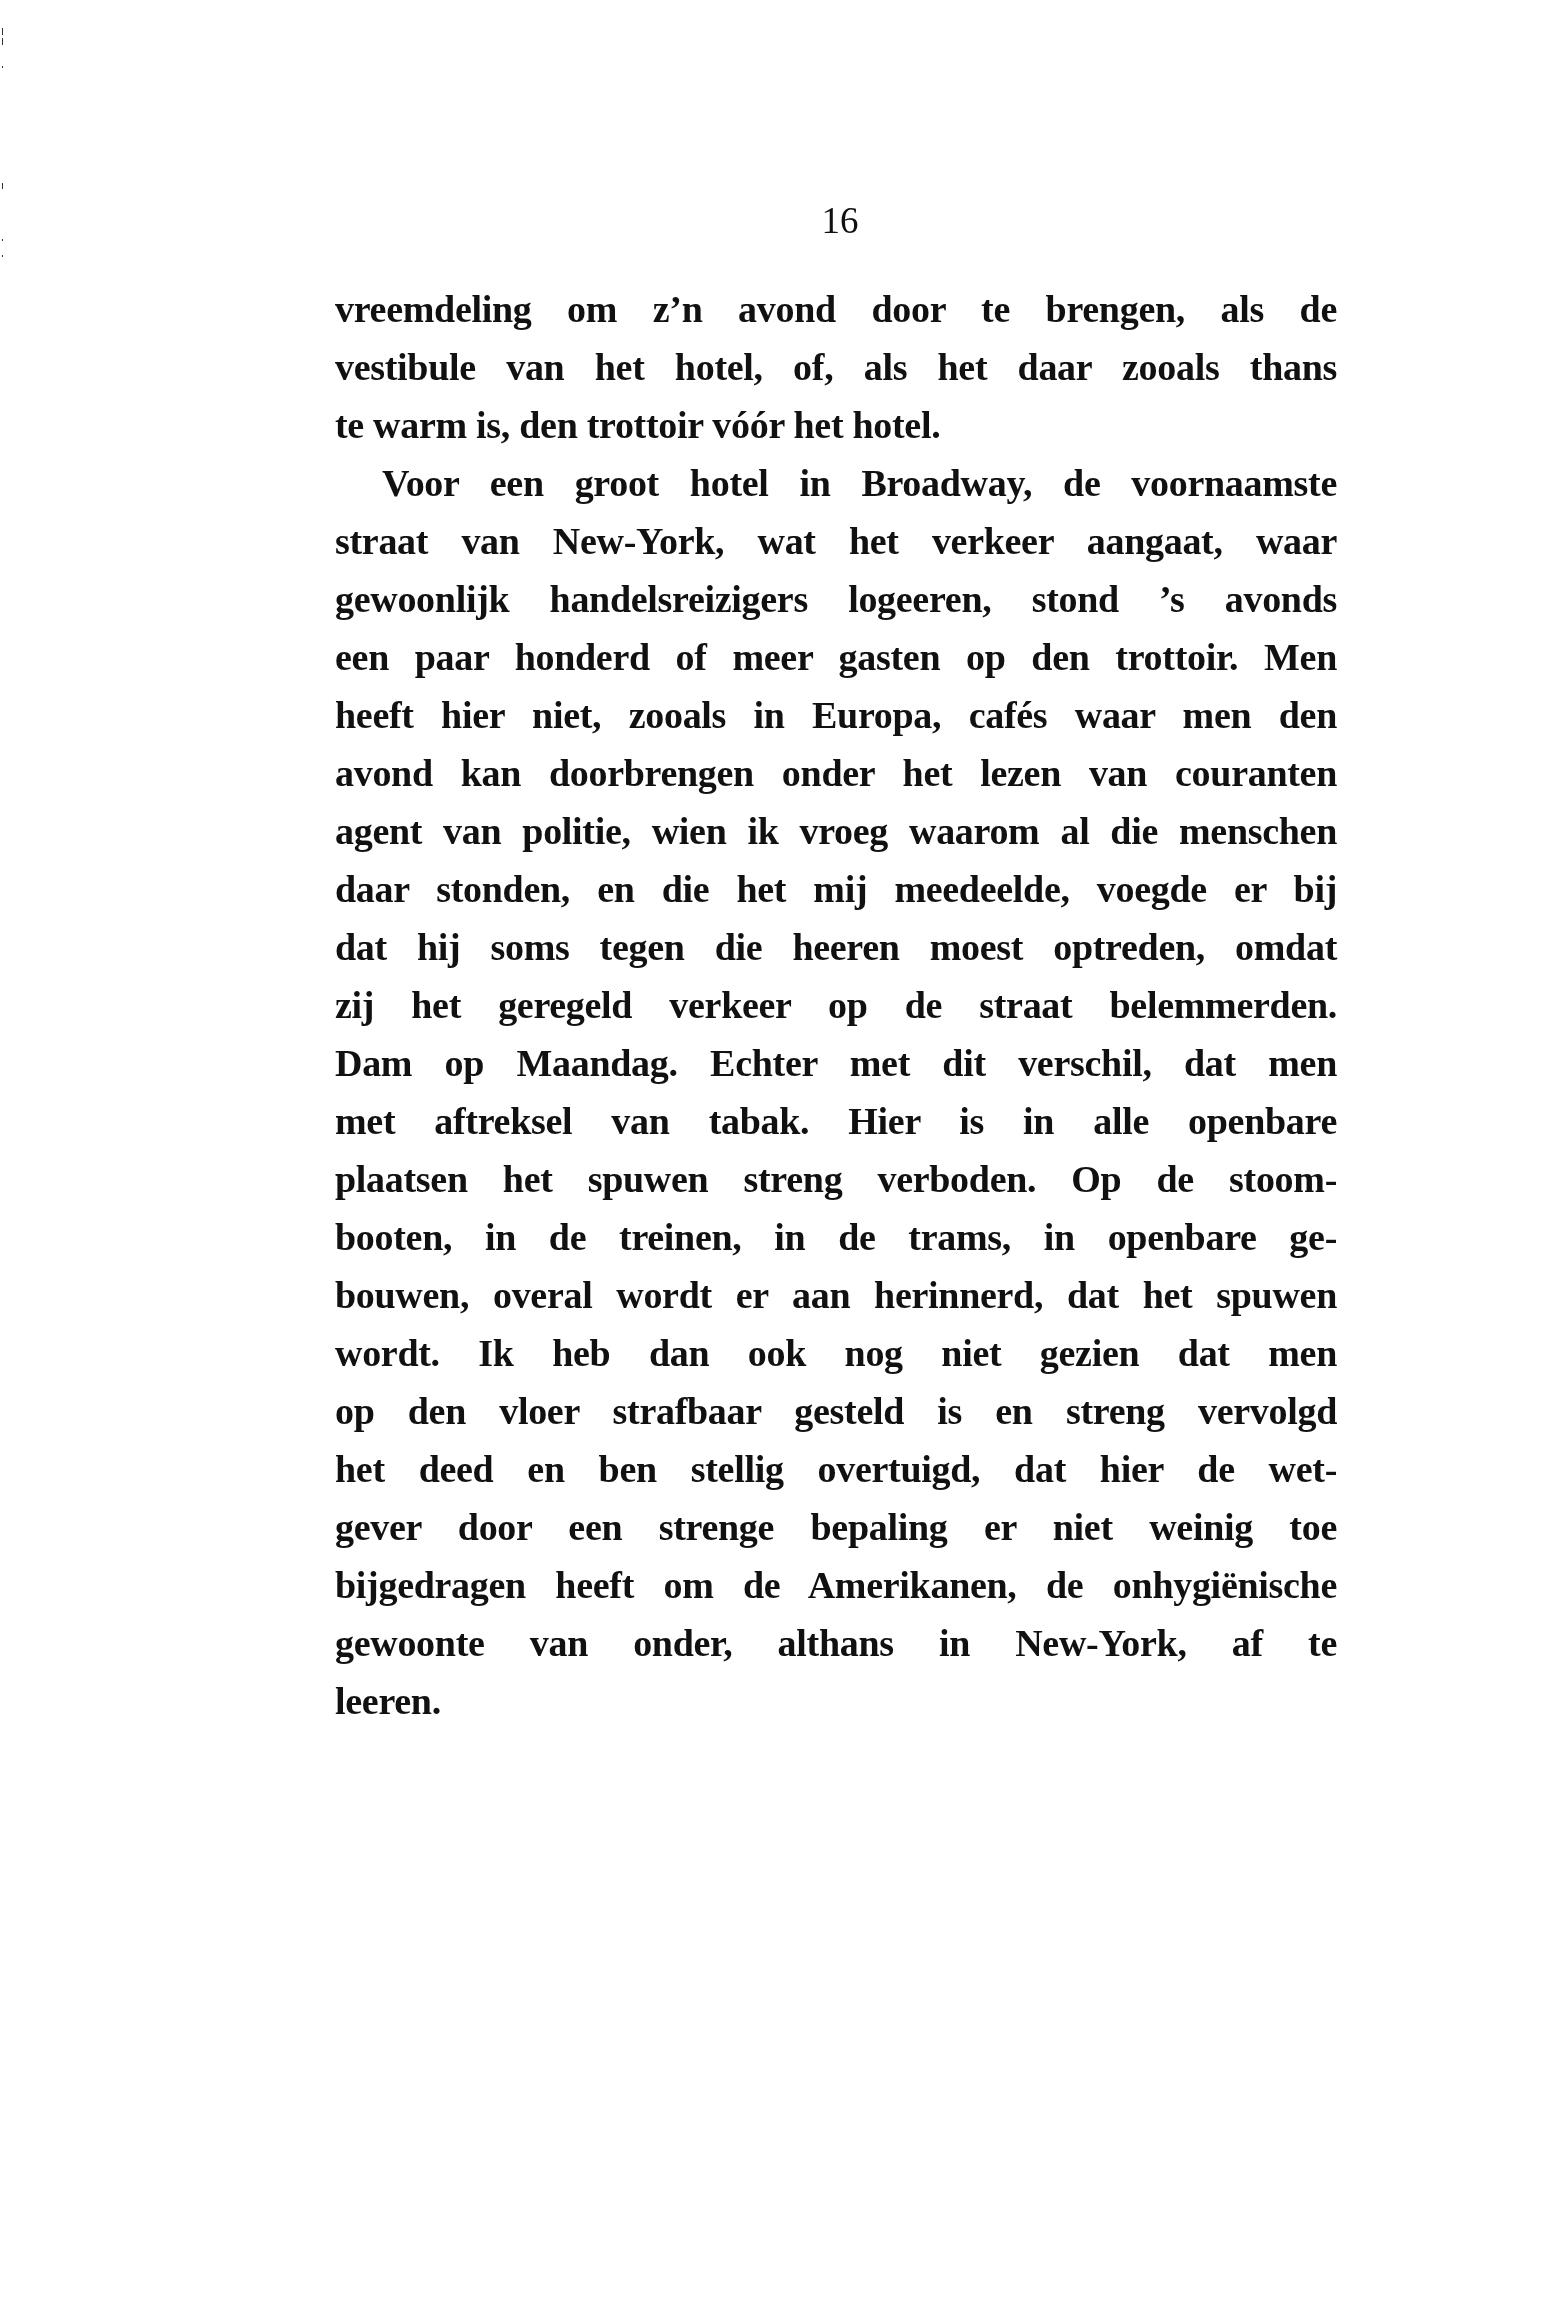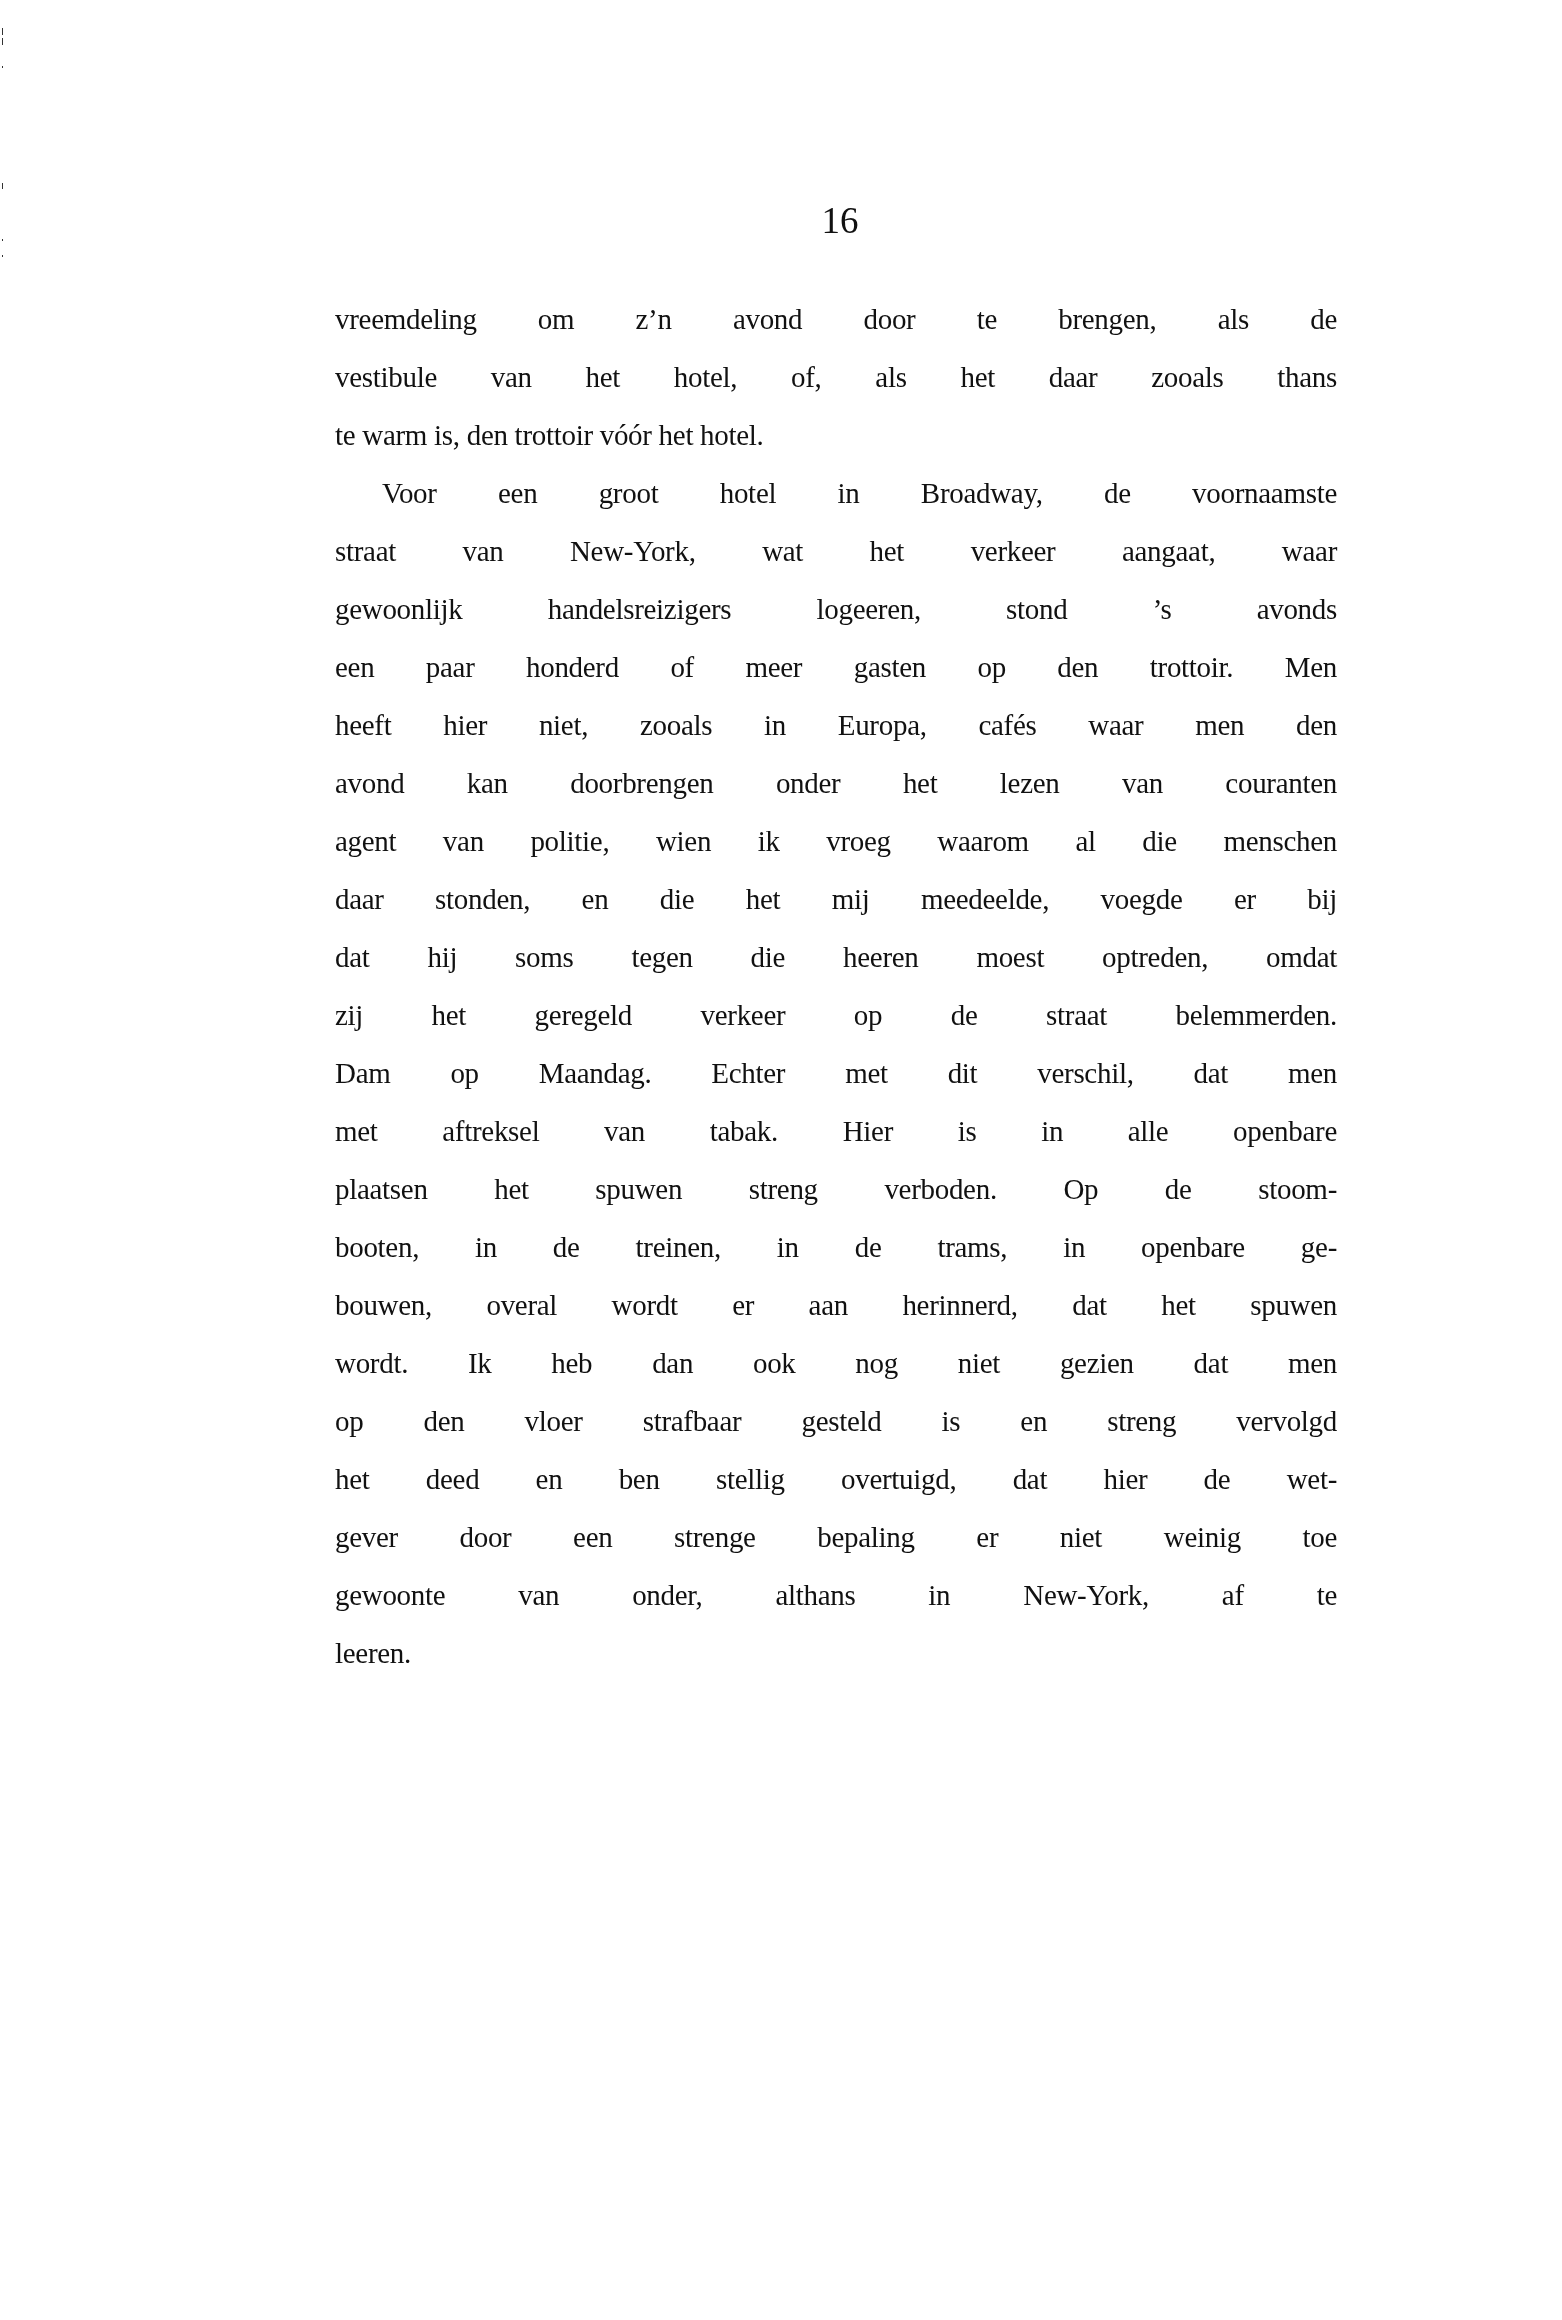--- a/index.html
+++ b/index.html
@@ -33,24 +33,25 @@
       top: 200px;
       left: 0;
       width: 1680px;
       text-align: center;
       font-size: 37px;
       line-height: 41px;
     }
     .text-block {
       position: absolute;
       left: 335px;
-      top: 290px;
+      top: 280px;
       width: 1002px;
-      font-size: 29px;
+      font-size: 38px;
       line-height: 58px;
+      font-weight: bold;
     }
     .line {
       display: block;
       height: 58px;
       white-space: nowrap;
       text-align: justify;
       text-align-last: justify;
       letter-spacing: -0.3px;
     }
     .line.indent {
@@ -90,16 +91,17 @@
     <span class="line">zij het geregeld verkeer op de straat belemmerden.</span>
     <span class="line">Dam op Maandag. Echter met dit verschil, dat men</span>
     <span class="line">met aftreksel van tabak. Hier is in alle openbare</span>
     <span class="line">plaatsen het spuwen streng verboden. Op de stoom-</span>
     <span class="line">booten, in de treinen, in de trams, in openbare ge-</span>
     <span class="line">bouwen, overal wordt er aan herinnerd, dat het spuwen</span>
     <span class="line">wordt. Ik heb dan ook nog niet gezien dat men</span>
     <span class="line">op den vloer strafbaar gesteld is en streng vervolgd</span>
     <span class="line">het deed en ben stellig overtuigd, dat hier de wet-</span>
     <span class="line">gever door een strenge bepaling er niet weinig toe</span>
+    <span class="line">bijgedragen heeft om de Amerikanen, de onhygiënische</span>
     <span class="line">gewoonte van onder, althans in New-York, af te</span>
     <span class="line last">leeren.</span>
   </div>
 
 
 </body></html>

